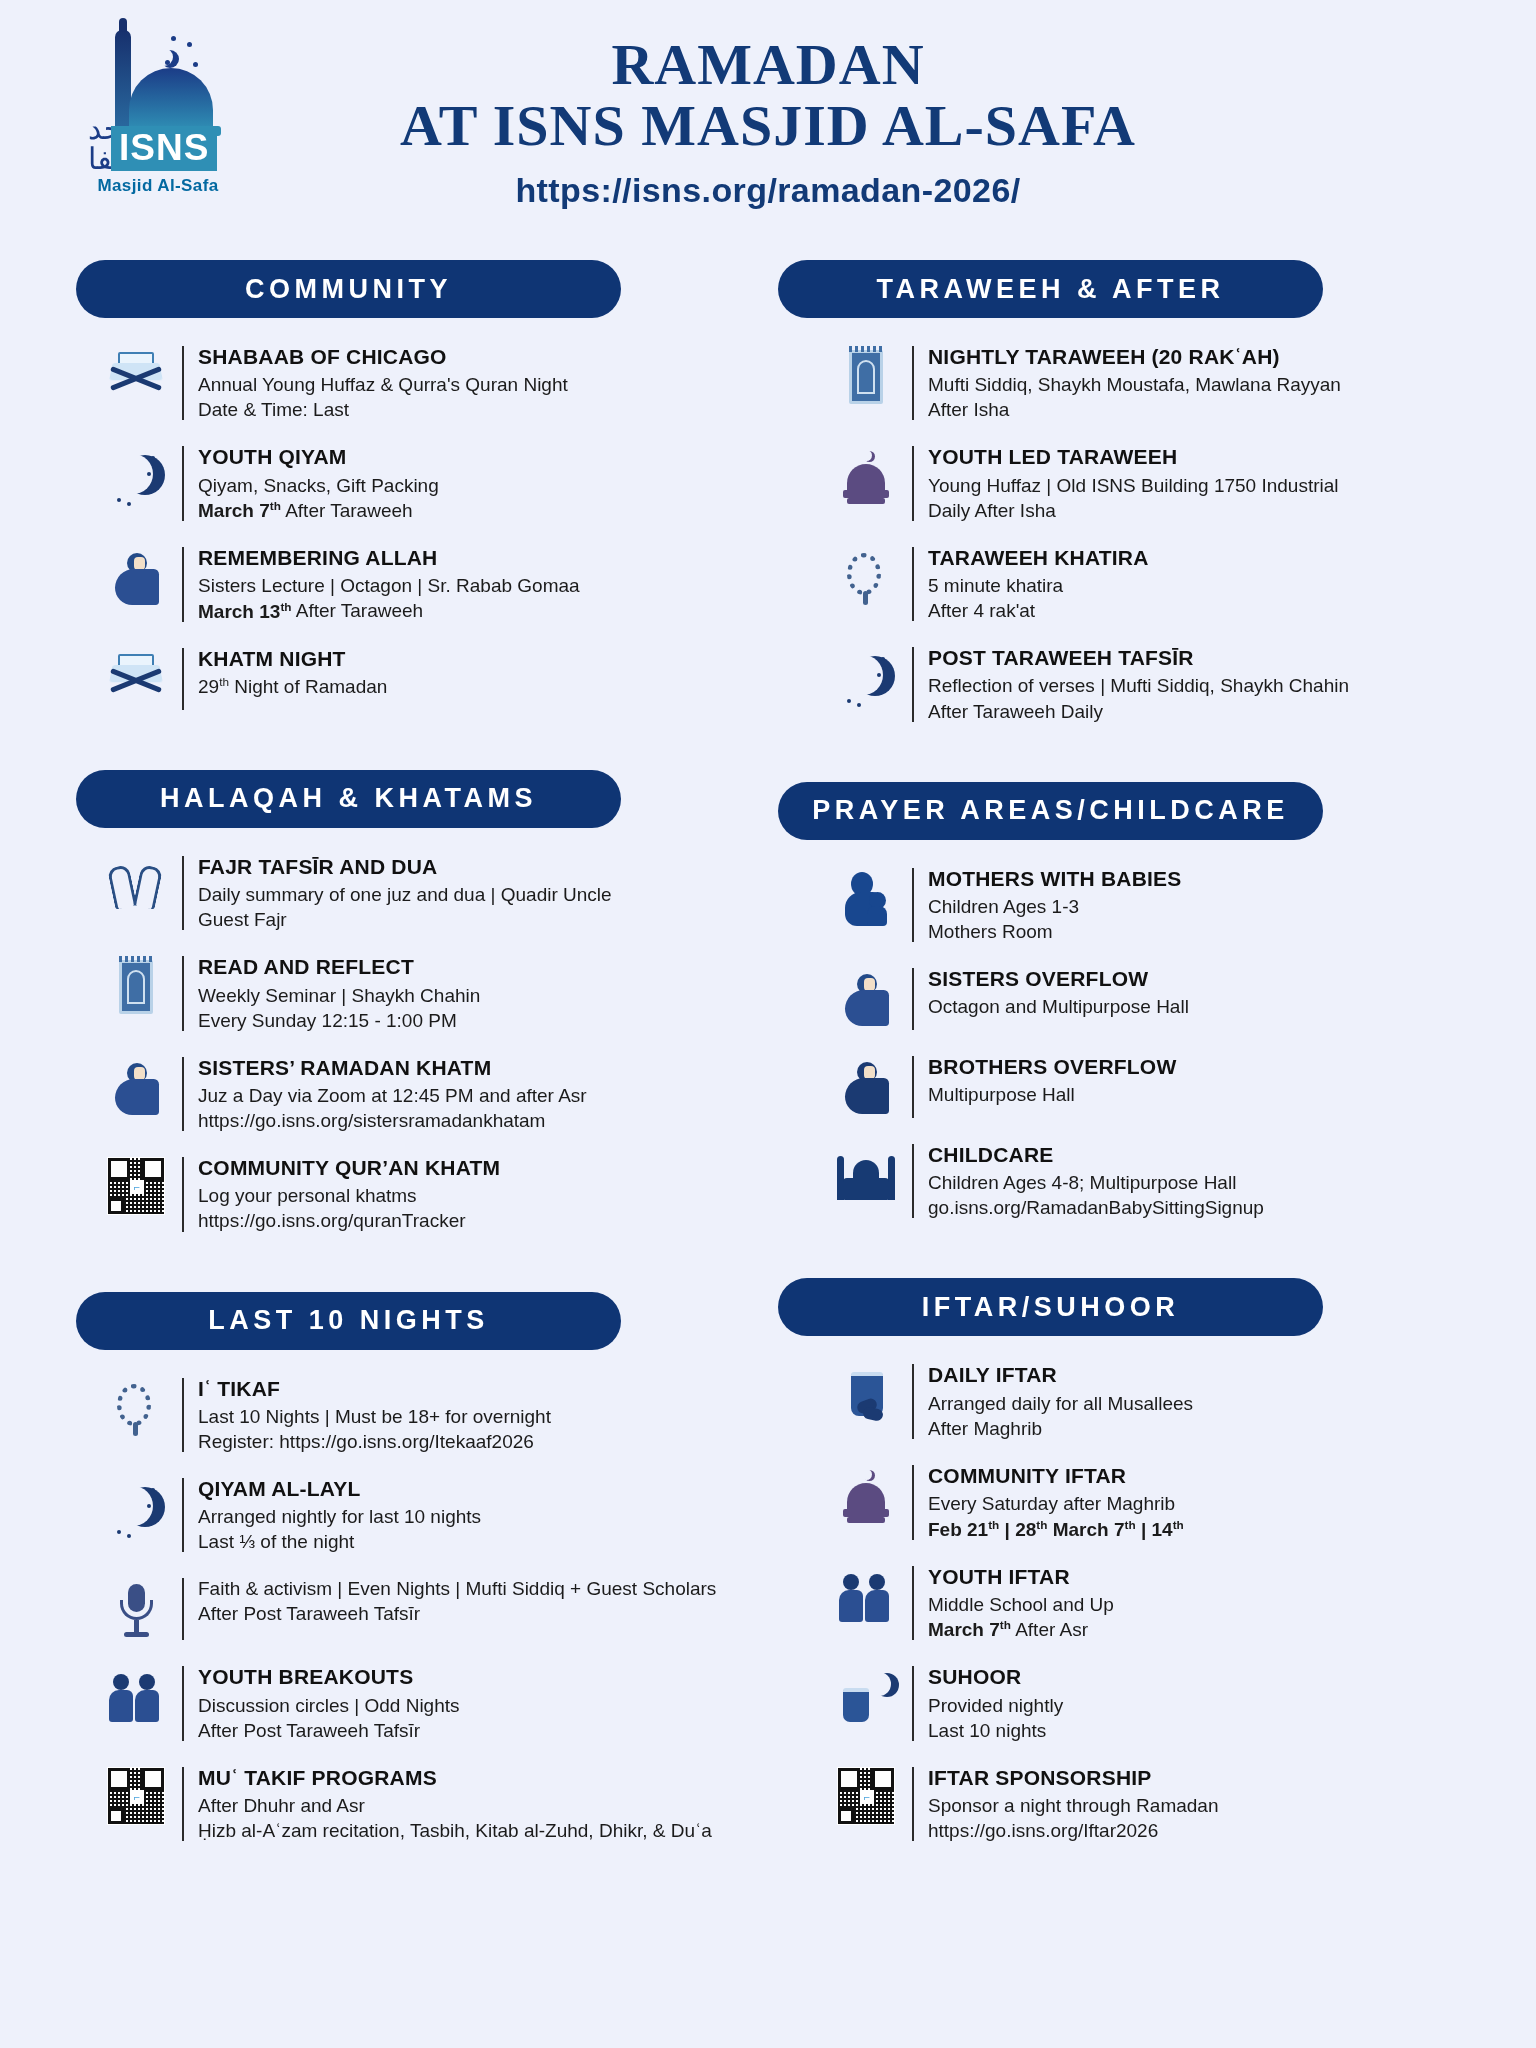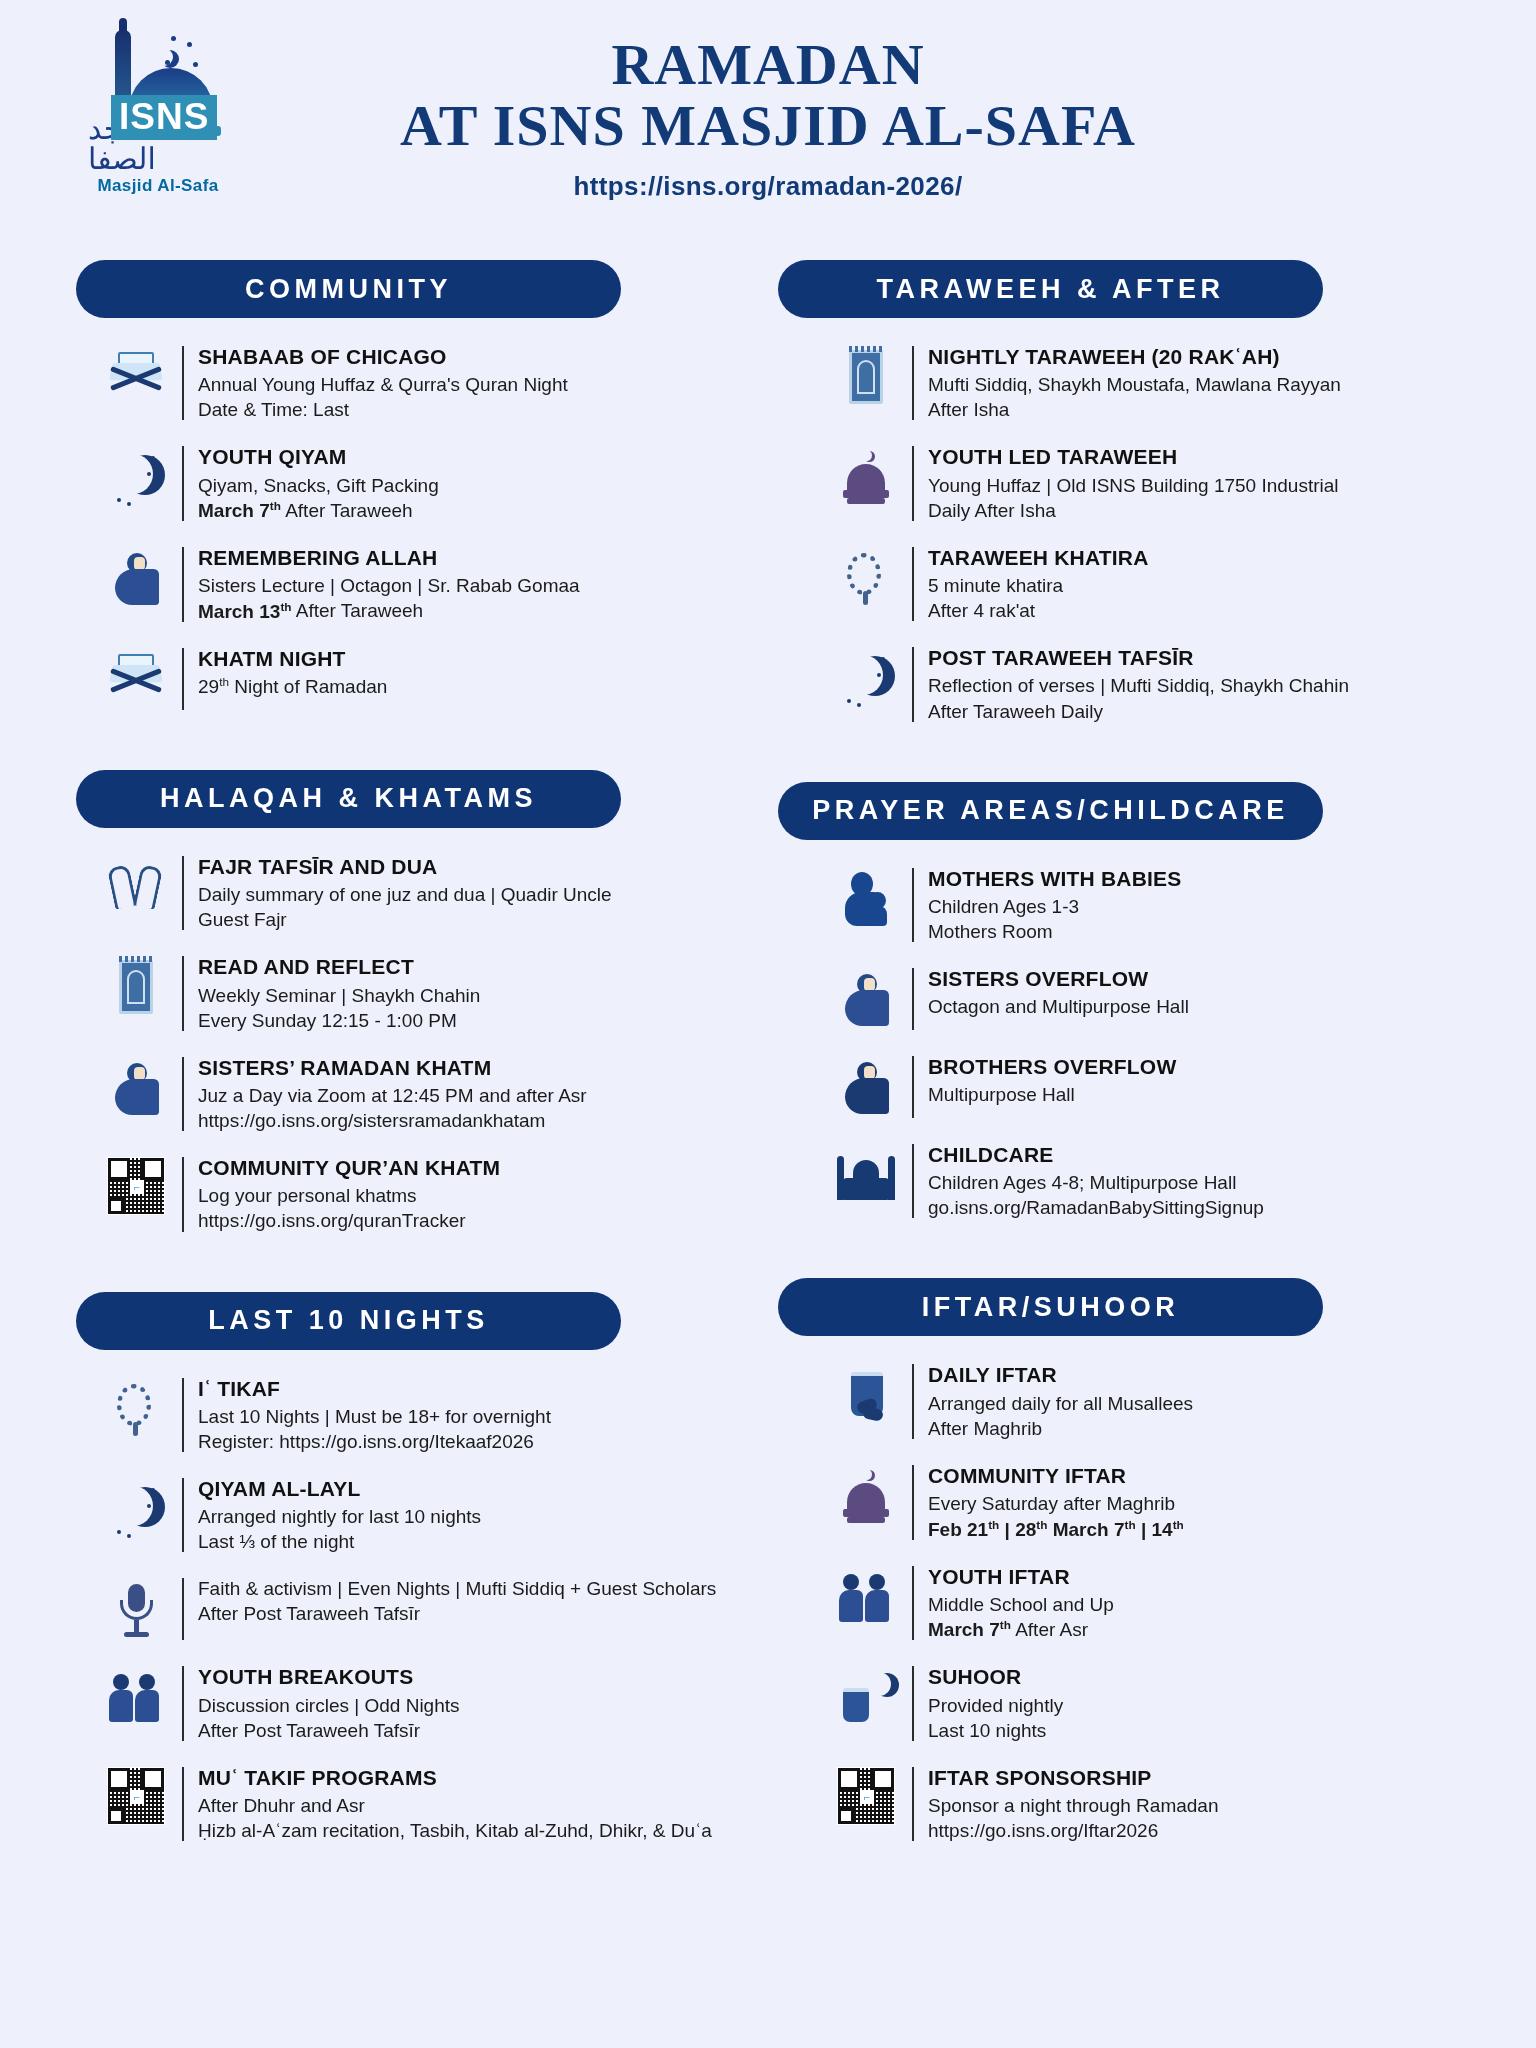--- a/index.html
+++ b/index.html
@@ -36,38 +36,38 @@
   .logo-minaret:before{
     content:""; position:absolute; left:4px; top:-12px; width:8px; height:14px;
     background:#17306d; border-radius:4px 4px 0 0;
   }
   .logo-crescent{
     position:absolute; left:62px; top:22px; width:18px; height:18px; border-radius:50%;
     box-shadow: 6px 2px 0 0 #1b3c87; background:transparent;
   }
   .logo-star{ position:absolute; width:5px; height:5px; background:#1b3c87; border-radius:50%; }
   .logo-isns{
-    position:absolute; left:18px; top:69px;
+    position:absolute; left:18px; top:100px;
     font-size: 37px; font-weight: bold; letter-spacing:1px;
     color:#ffffff; background:#2f8fb5; padding: 1px 8px 2px 8px;
     font-family:"Liberation Sans", sans-serif;
   }
   .logo-arabic{ font-size:30px; color:#1b3c87; line-height:1; margin-top:2px; letter-spacing:1px;}
   .logo-name{ font-size:17px; color:#0369a1; font-weight:bold; letter-spacing:.4px; margin-top:2px;}
 
   .titleblock { text-align:center; padding-top: 34px; }
   .title-l1, .title-l2 {
     font-family: "Liberation Serif", serif;
     font-weight: bold; color:#123a77; letter-spacing: 1px;
     line-height: 1.06;
   }
   .title-l1 { font-size: 58px; }
   .title-l2 { font-size: 58px; }
   .subtitle {
-    margin-top: 14px; font-size: 26px; font-weight: bold; color:#123a77;
+    margin-top: 14px; font-size: 34px; font-weight: bold; color:#123a77;
     letter-spacing: .4px;
   }
 
   
   .grid {
     position:relative;
     display:grid;
     grid-template-columns: 1fr 1fr;
     column-gap: 20px;
     padding: 0 70px;

